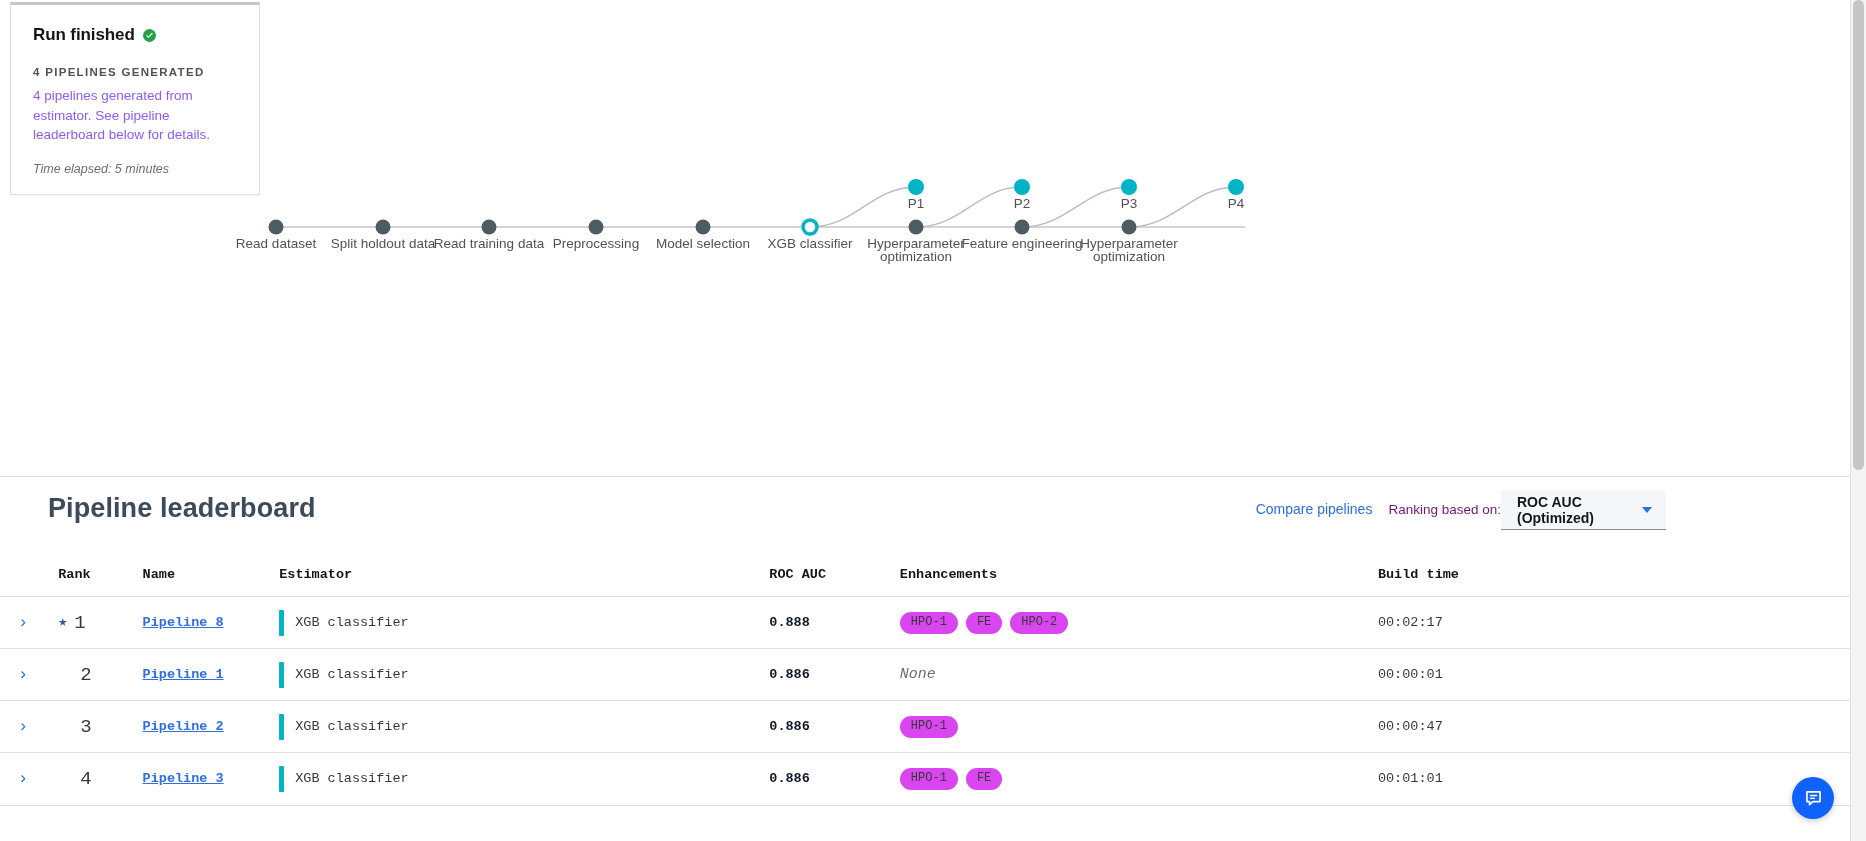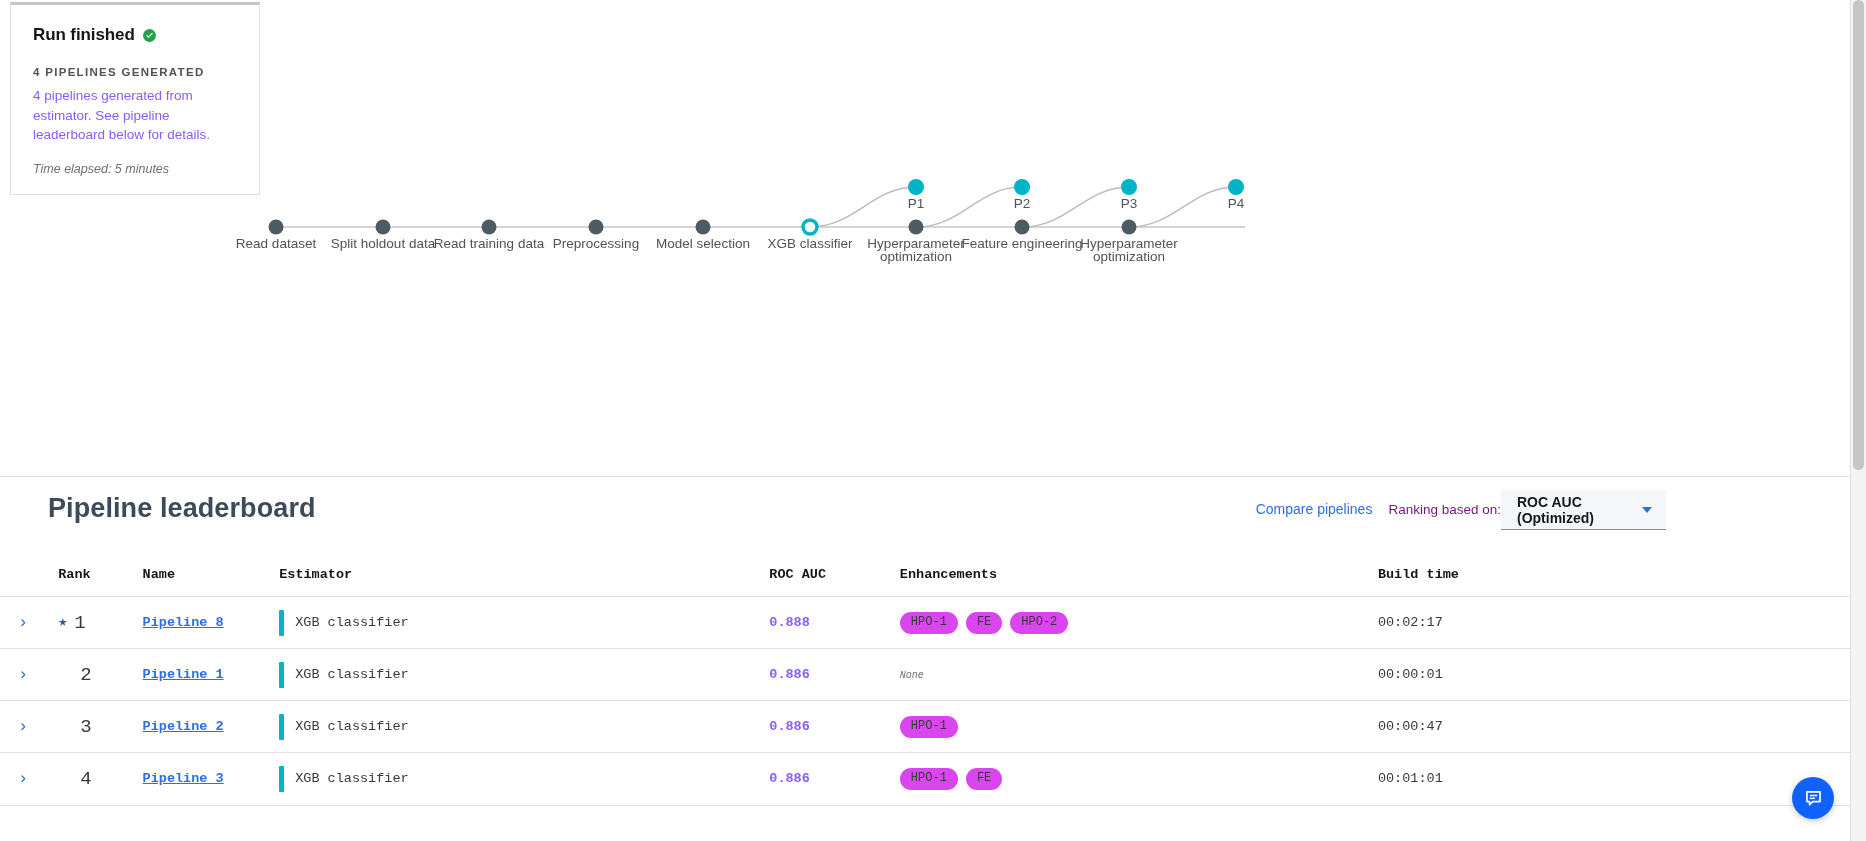--- a/index.html
+++ b/index.html
@@ -125,28 +125,28 @@
   .star { color: #2f5c9e; font-size: 15px; line-height: 1; }
   .rank-num { font-size: 19px; font-weight: 300; color: #393939; }
   .rank-pad { padding-left: 22px; }
   .pl-link {
     color: #2f6fe0; font-size: 13.5px; font-weight: 700;
     text-decoration: underline; cursor: pointer;
   }
   .est-cell { display: flex; align-items: center; gap: 11px; }
   .est-bar { width: 5px; height: 26px; background: #00b3c7; border-radius: 1px; flex: none; }
   .est-txt { font-size: 13.5px; color: #393939; }
-  .auc-val { font-size: 13.5px; font-weight: 700; color: #8b5cf6; }
+  .auc-val { font-size: 13.5px; font-weight: 700; color: #0f172a; }
   .tags { display: flex; align-items: center; gap: 8px; }
   .tag {
     background: #d946ef; color: #393939;
     font-size: 12px; border-radius: 11px; padding: 3px 11px 4px 11px;
     white-space: nowrap; line-height: 1.25;
   }
-  .none-txt { font-size: 10px; color: #6f6f6f; font-style: italic; }
+  .none-txt { font-size: 15px; color: #6f6f6f; font-style: italic; }
   .time-val { font-size: 13.5px; color: #393939; }
 
   .table-tail { width: 1850px; height: 10px; border-top: 1px solid #e0e0e0; background:#fff; }
 
   
   .chat-fab {
     position: absolute; right: 32px; bottom: 22px;
     width: 42px; height: 42px; border-radius: 50%;
     background: #1062fe; display: flex; align-items: center; justify-content: center;
     cursor: pointer; box-shadow: 0 2px 6px rgba(0,0,0,0.2);

